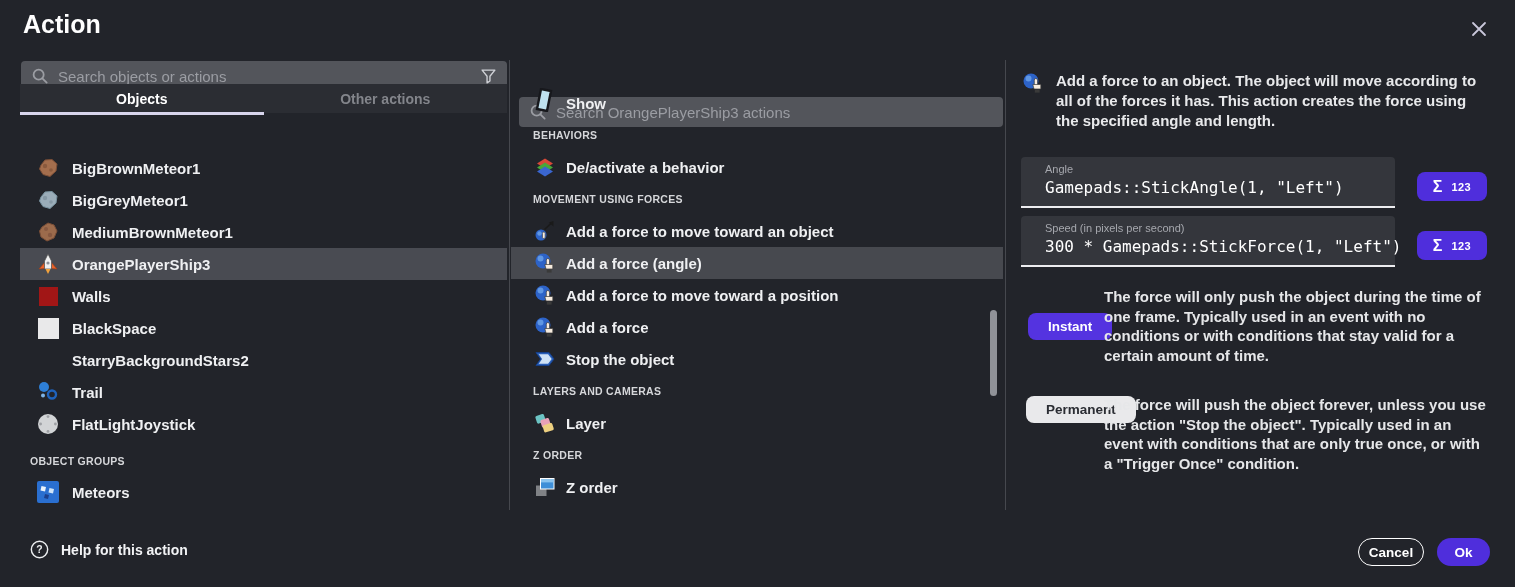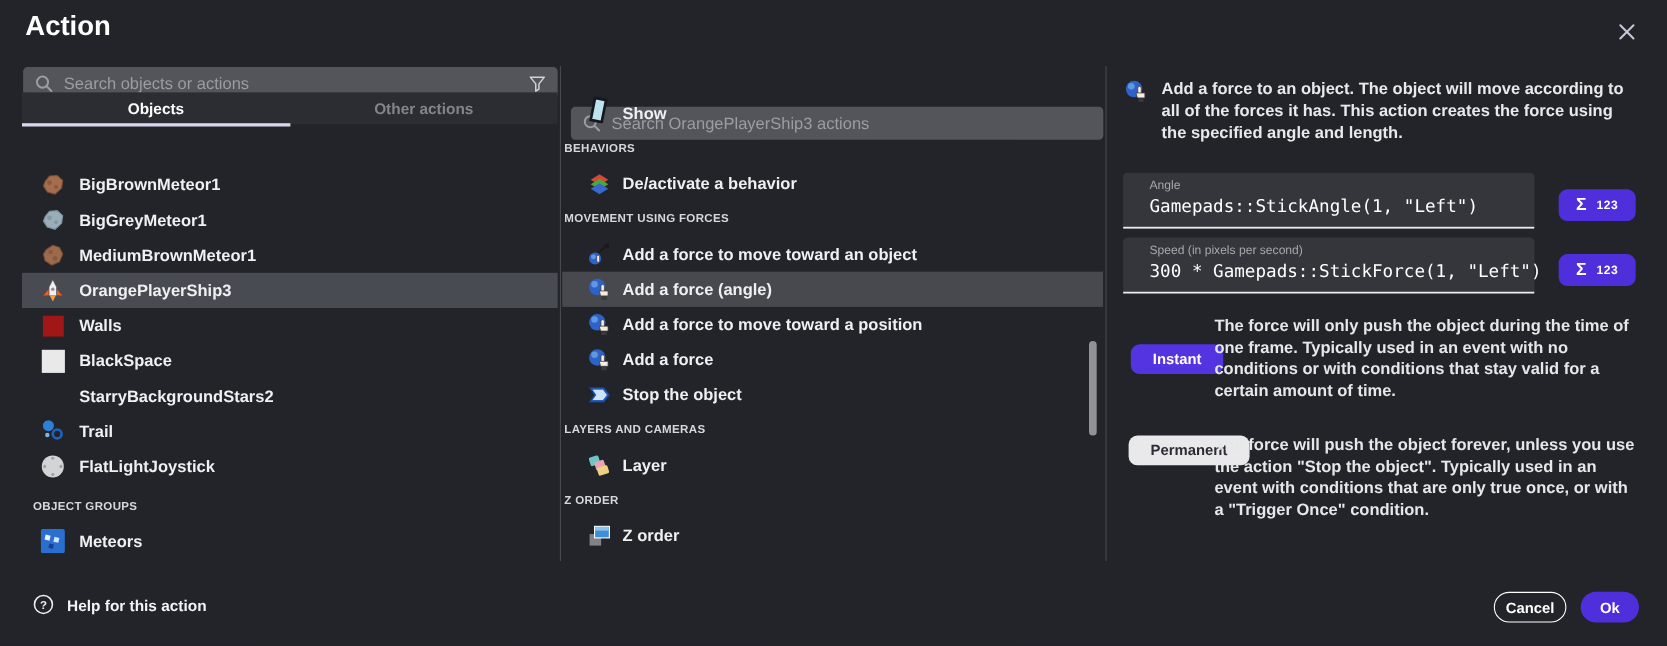--- a/index.html
+++ b/index.html
@@ -39,21 +39,21 @@
   .row .ic { width:24px; height:24px; display:flex; align-items:center; justify-content:center;
              flex:none; }
   .lrow .ic { margin-right:12px; }
   .mrow .ic { margin-right:9px; }
   .row .lbl { font-size:15px; font-weight:700; color:#eff0f2; white-space:nowrap; }
   .lrow.sel { background:#494b52; }
   .mrow.sel { background:#47494f; }
   .sec { height:32px; display:flex; align-items:center; font-size:10.5px; font-weight:700;
          color:#d6d7da; letter-spacing:.3px; }
   .lsec { padding-left:10px; height:30px; margin-top:6px; }
-  .msec { padding-left:2px; }
+  .msec { padding-left:22px; }
 
   .vdiv { top:60px; width:1px; height:450px; background:#46484e; }
   .scroll-thumb { left:990px; top:310px; width:7px; height:86px; background:#909298;
                   border-radius:4px; cursor:grab; }
 
   
   .rdesc-icon { left:1022px; top:72px; }
   .rdesc { left:1056px; top:71px; width:428px; font-size:15px; font-weight:700; color:#e8e9eb;
            line-height:1.32; }
   .field { width:374px; height:51px; background:#34363c; border-radius:4px 4px 0 0;

